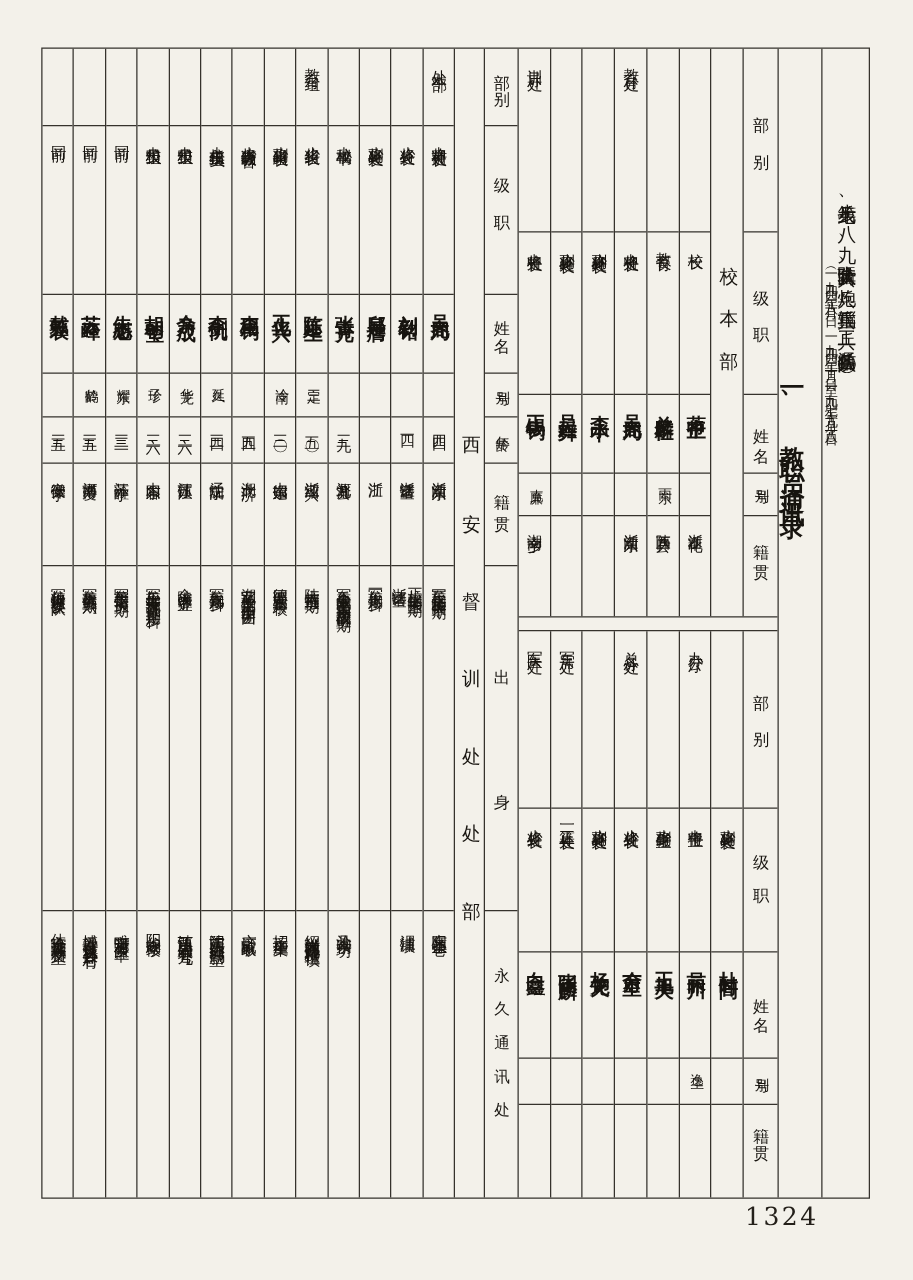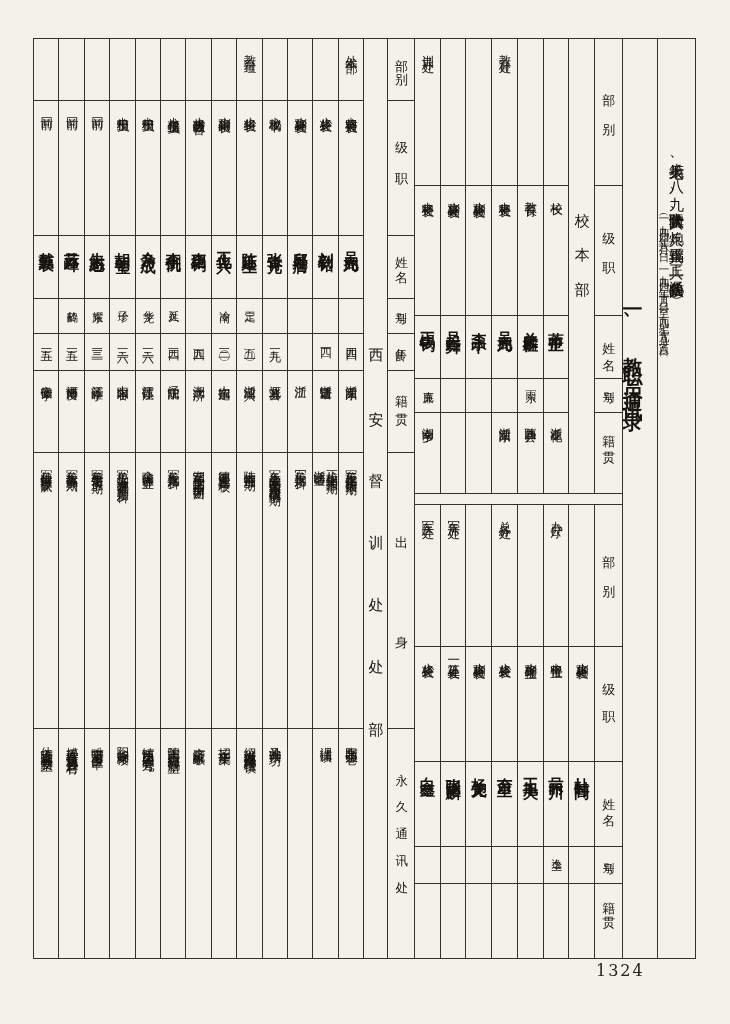--- a/index.html
+++ b/index.html
@@ -86,21 +86,21 @@
   .titleinner{
     height:100%;box-sizing:border-box;padding-top:112px;
     writing-mode:vertical-rl;text-orientation:upright;line-height:1;
   }
   .titlemain{display:block;font-size:15px;letter-spacing:0.5px;}
   .titledate{display:block;font-size:10.5px;letter-spacing:4px;margin-top:58px;}
 
   .pagenum{
     position:absolute;left:596px;top:961px;
     font-family:"DejaVu Serif","Liberation Serif",serif;
-    font-size:16px;letter-spacing:2px;color:#24201a;
+    font-size:20px;letter-spacing:2px;color:#24201a;
   }
 </style>
 </head>
 <body>
 
 <div class="sheet">
 
   <div class="lstrip">
 
     <div class="col">

